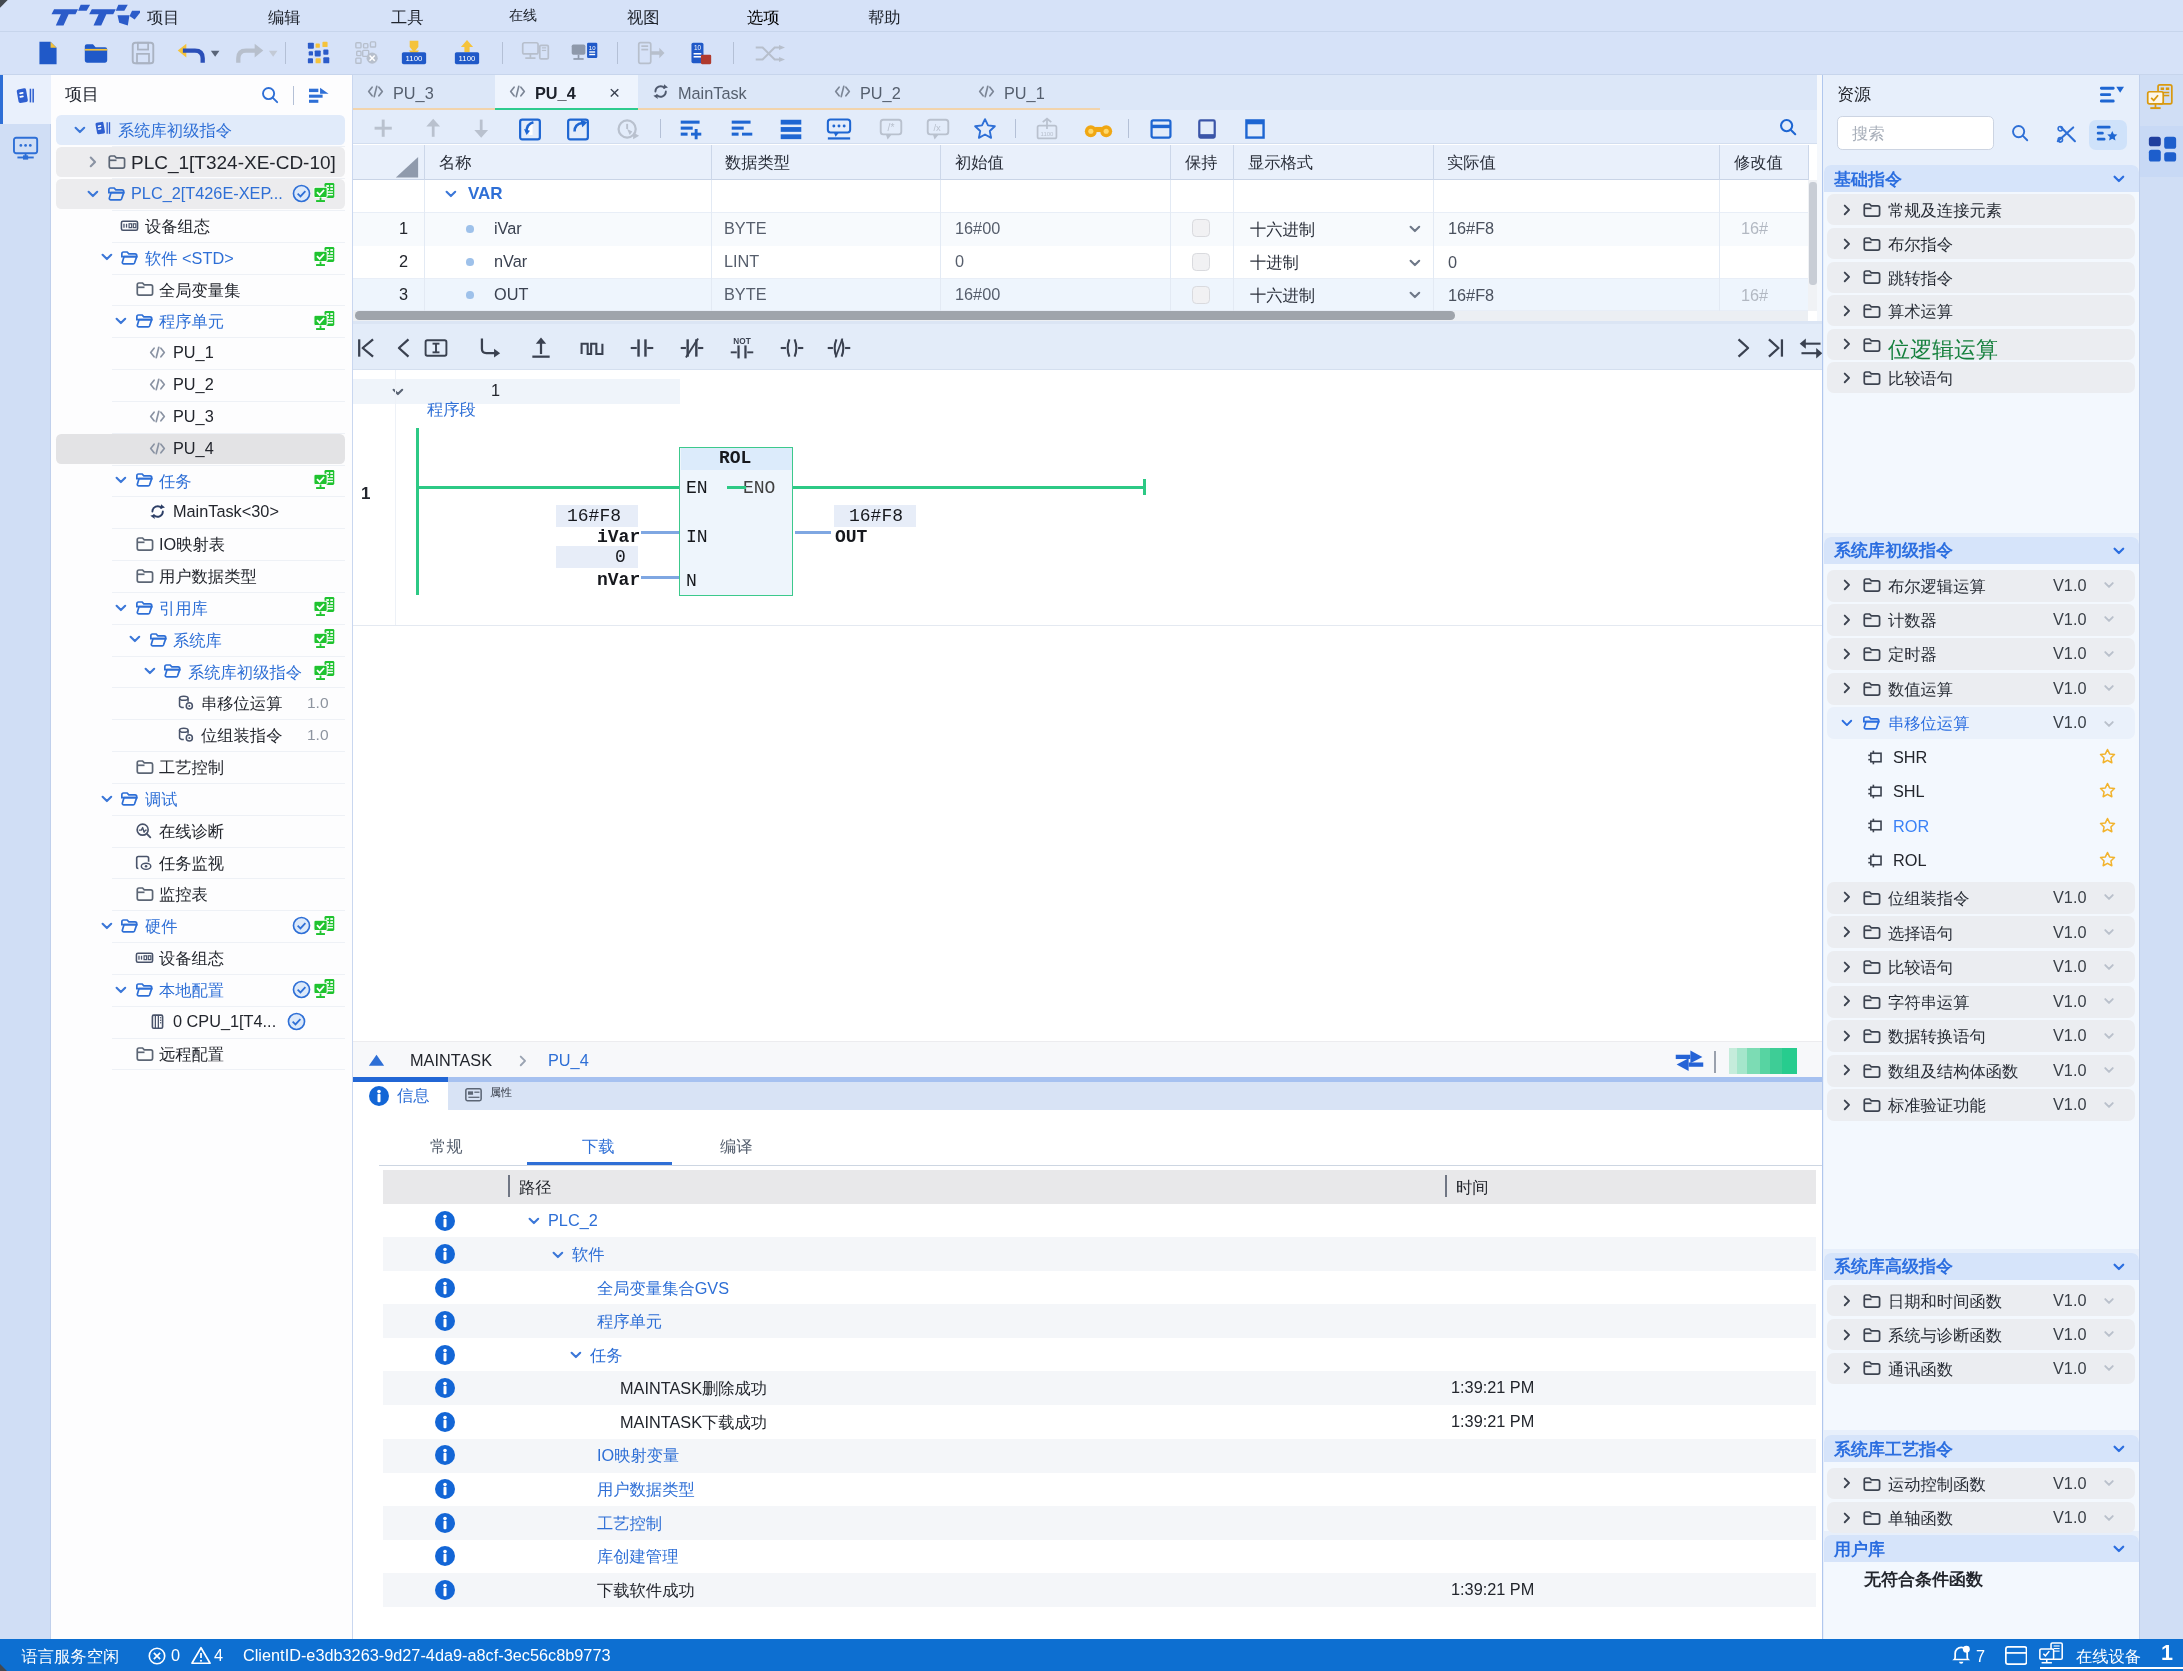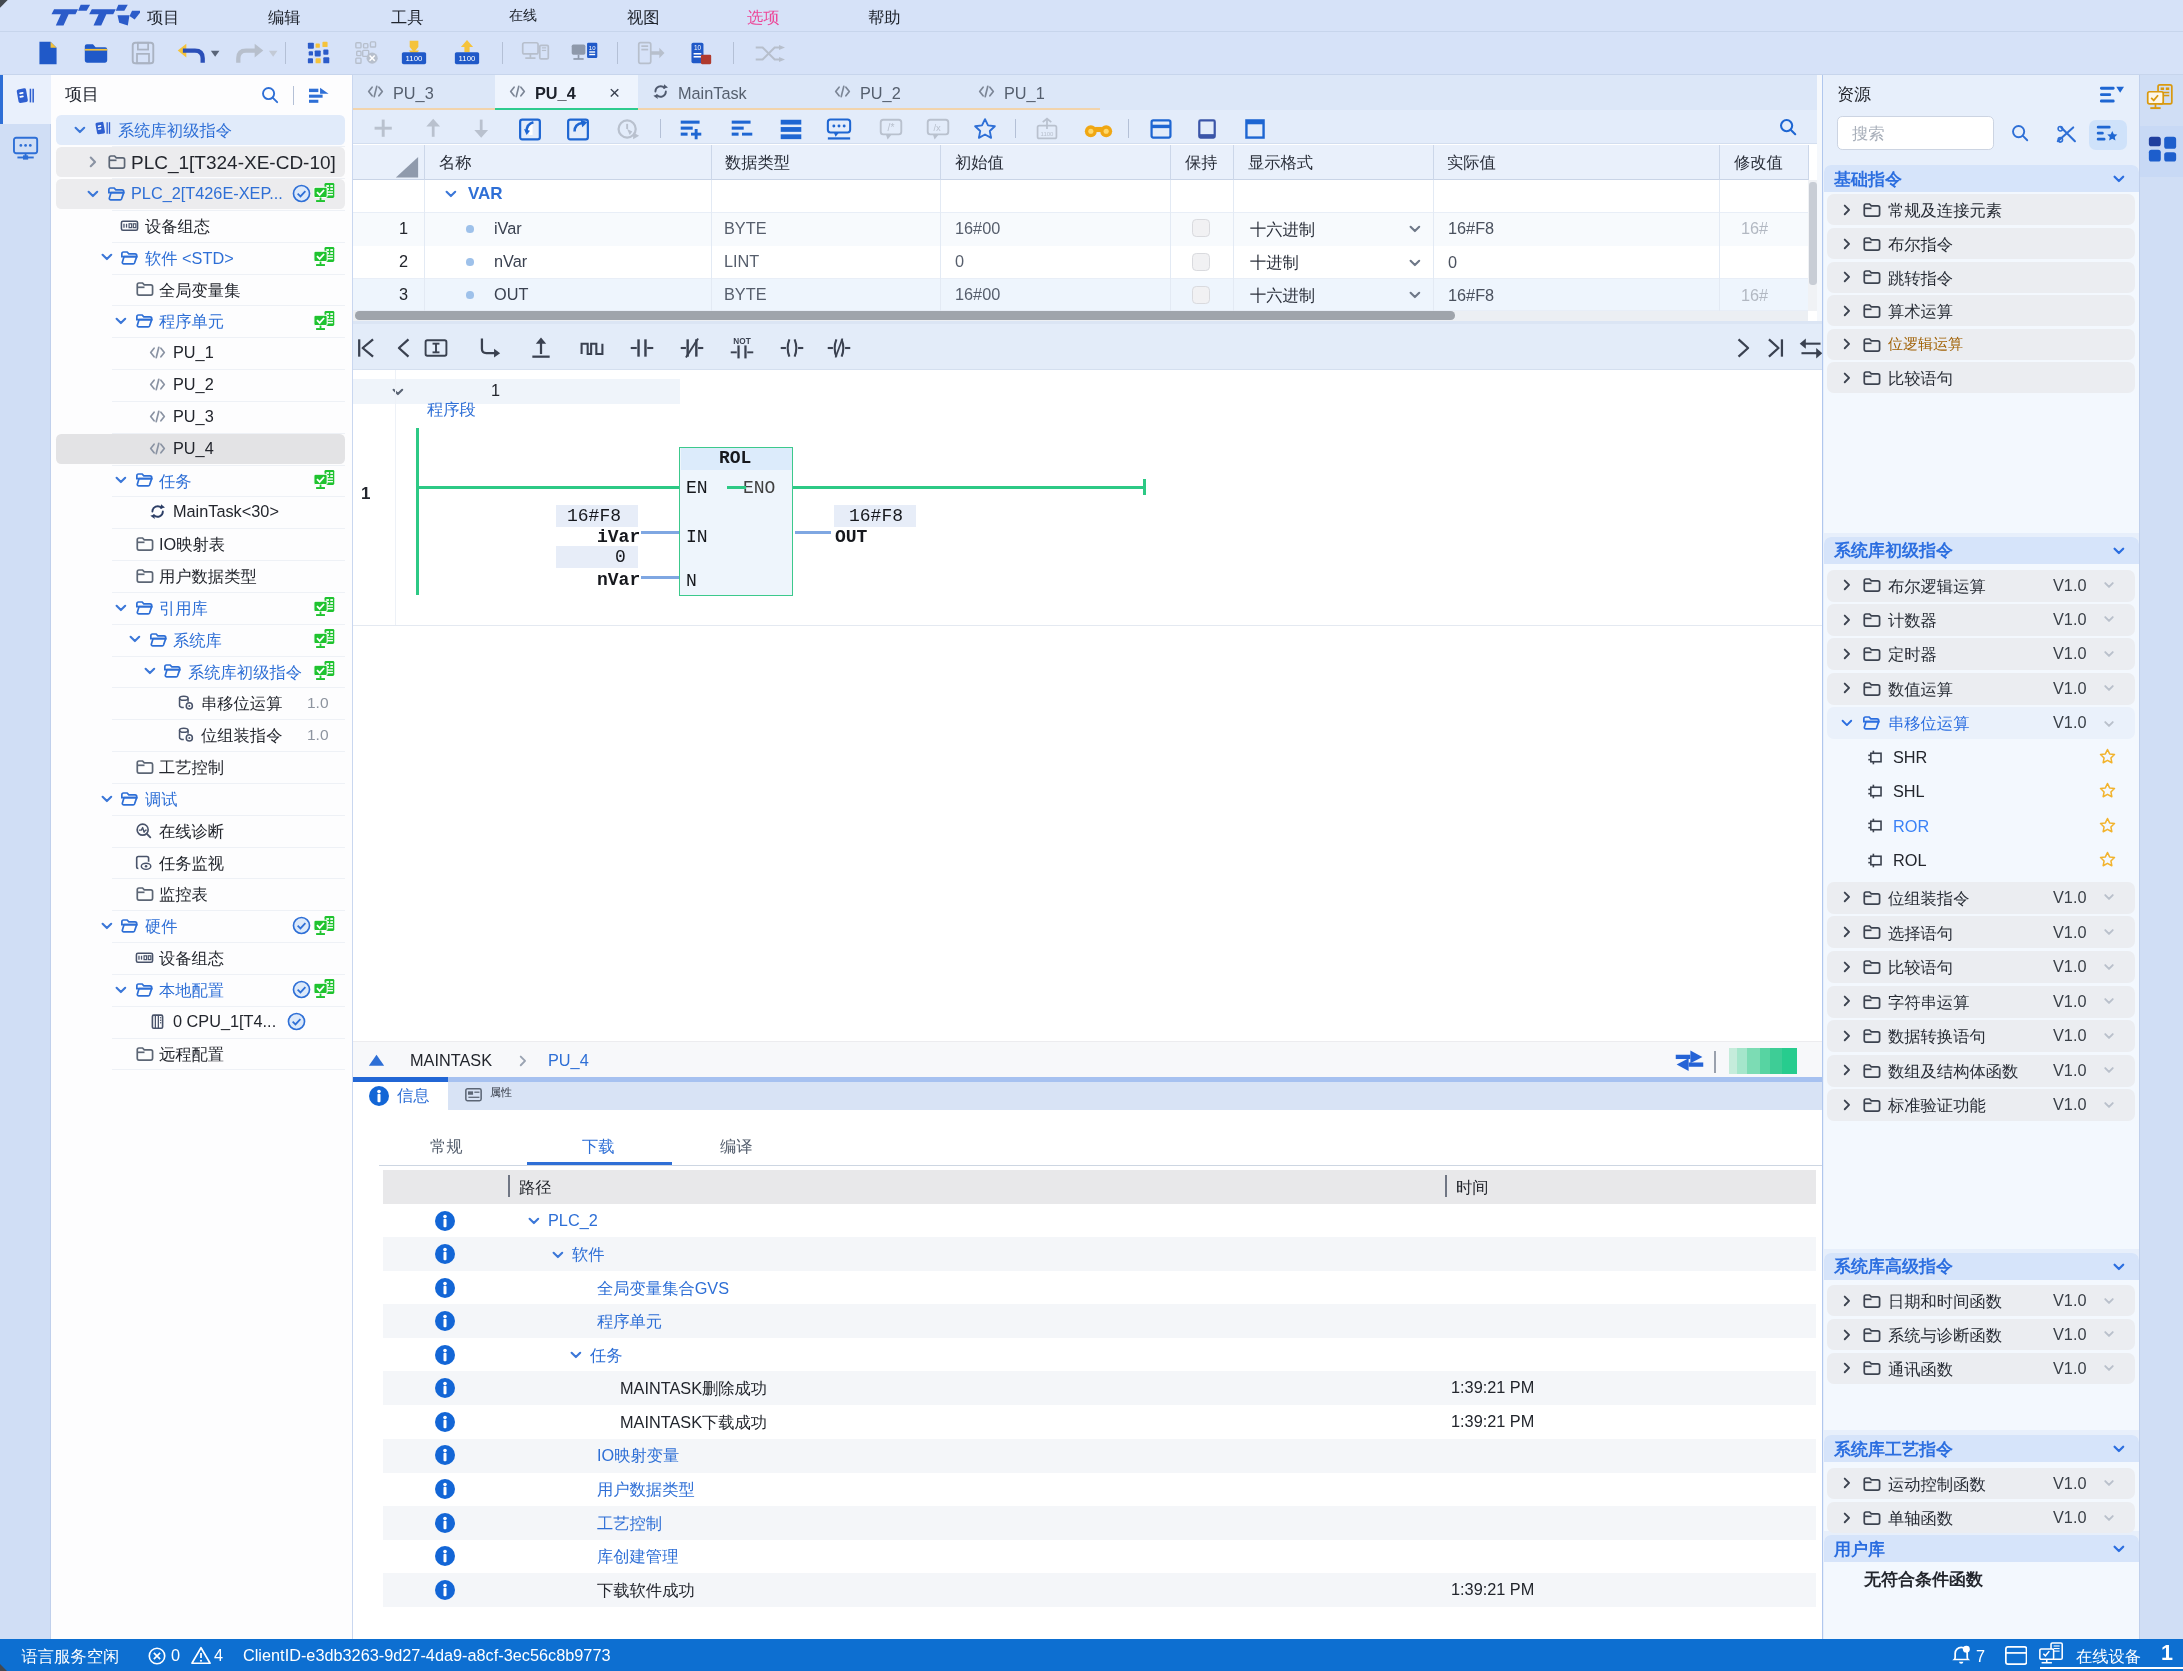--- a/index.html
+++ b/index.html
@@ -17,21 +17,21 @@
       <polygon points="83,1 94,1 90,8 80,8"></polygon>
       <polygon points="82,13 96,13 94,25 84,22"></polygon>
       <polygon points="99,8 110,8 102,18 96,14"></polygon>
     </g>
   </svg>
 <div class="abs" style="left:147px;top:6.9px;font-size:16.3px;color:#20252e;">项目</div>
 <div class="abs" style="left:268px;top:6.9px;font-size:16.3px;color:#20252e;">编辑</div>
 <div class="abs" style="left:391px;top:6.9px;font-size:16.3px;color:#20252e;">工具</div>
 <div class="abs" style="left:509px;top:6.9px;font-size:14px;color:#20252e;">在线</div>
 <div class="abs" style="left:627px;top:6.9px;font-size:16.3px;color:#20252e;">视图</div>
-<div class="abs" style="left:747px;top:6.9px;font-size:16.3px;color:#ec4899;">选项</div>
+<div class="abs" style="left:747px;top:6.9px;font-size:16.3px;color:#000000;">选项</div>
 <div class="abs" style="left:868px;top:6.9px;font-size:16.3px;color:#20252e;">帮助</div>
 <div class="abs" style="left:0px;top:32px;width:2184px;height:43px;background:#d6e2f8;border-bottom:0.9px solid #c7d5ec;"></div>
 <svg class="abs" style="left:36px;top:40px;" width="24" height="26" viewBox="0 0 28 30">
     <path d="M4 2 h13 l7 7 v19 h-20 z" fill="#2059c8"></path>
     <path d="M17 2 l7 7 h-7 z" fill="#f5c33b"></path>
   </svg>
 <svg class="abs" style="left:83px;top:42px;" width="26" height="22.4" viewBox="0 0 30 26">
     <path d="M2 5 q0-2.5 2.5-2.5 h7 l3 3.5 h11 q2.5 0 2.5 2.5 v13 q0 2.5 -2.5 2.5 h-21 q-2.5 0 -2.5-2.5 z" fill="#2059c8"></path>
     <path d="M2 10 h26 v-2 h-26 z" fill="#f5c33b"></path>
   </svg>
@@ -1088,21 +1088,21 @@
   </svg>
 <div class="abs" style="left:1888px;top:301px;font-size:16.3px;color:#272c35;white-space:nowrap;">算术运算</div>
 <div class="abs" style="left:1827px;top:329px;width:308px;height:31px;background:#ebedf1;border-radius:6.9px;"></div>
 <svg class="abs" style="left:1840px;top:337px;" width="13.8" height="13.8" viewBox="0 0 16 16">
     <polyline points="5.5,3.0 10.5,8.0 5.5,13.0" fill="none" stroke="#3c4350" stroke-width="2.2" stroke-linecap="round" stroke-linejoin="round"></polyline>
   </svg>
 <svg class="abs" style="left:1862px;top:336px;" width="19" height="17" viewBox="0 0 22 20">
     <path d="M2.5 5.5 q0-2 2-2 h4.2 l2 2.2 h7.8 q2 0 2 2 v8 q0 2 -2 2 h-14 q-2 0 -2-2 z" fill="none" stroke="#3c4350" stroke-width="2"></path>
     <line x1="2.5" y1="8.6" x2="11" y2="8.6" stroke="#3c4350" stroke-width="2"></line>
   </svg>
-<div class="abs" style="left:1888px;top:335px;font-size:15px;color:#a16207;white-space:nowrap;">位逻辑运算</div>
+<div class="abs" style="left:1888px;top:335px;font-size:22px;color:#15803d;white-space:nowrap;">位逻辑运算</div>
 <div class="abs" style="left:1827px;top:362px;width:308px;height:31px;background:#ebedf1;border-radius:6.9px;"></div>
 <svg class="abs" style="left:1840px;top:371px;" width="13.8" height="13.8" viewBox="0 0 16 16">
     <polyline points="5.5,3.0 10.5,8.0 5.5,13.0" fill="none" stroke="#3c4350" stroke-width="2.2" stroke-linecap="round" stroke-linejoin="round"></polyline>
   </svg>
 <svg class="abs" style="left:1862px;top:369px;" width="19" height="17" viewBox="0 0 22 20">
     <path d="M2.5 5.5 q0-2 2-2 h4.2 l2 2.2 h7.8 q2 0 2 2 v8 q0 2 -2 2 h-14 q-2 0 -2-2 z" fill="none" stroke="#3c4350" stroke-width="2"></path>
     <line x1="2.5" y1="8.6" x2="11" y2="8.6" stroke="#3c4350" stroke-width="2"></line>
   </svg>
 <div class="abs" style="left:1888px;top:368px;font-size:16.3px;color:#272c35;white-space:nowrap;">比较语句</div>
 <div class="abs" style="left:1824px;top:537px;width:315px;height:712px;background:#f3f8fe;border-radius:6.9px 6.9px 0 0;"></div>

